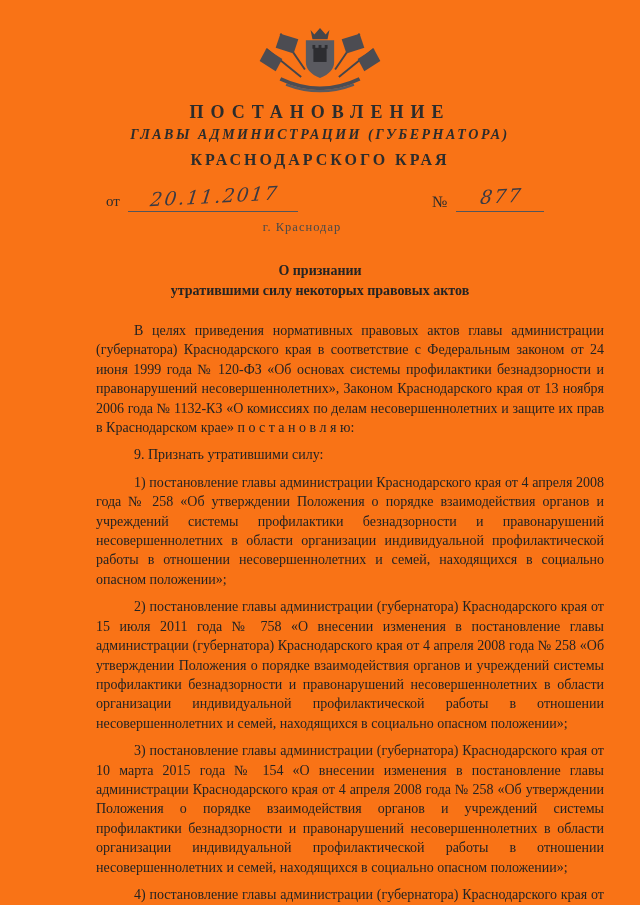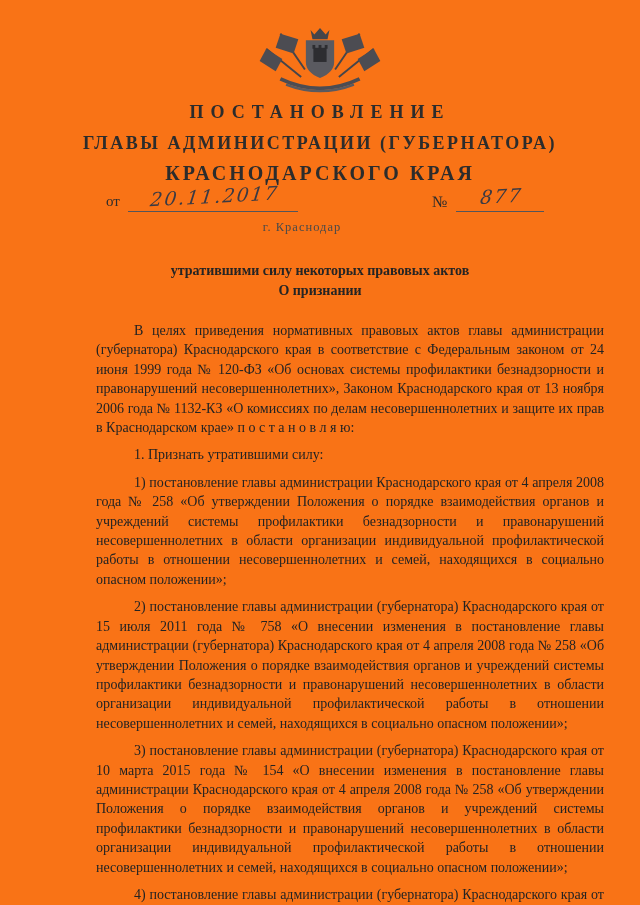--- a/index.html
+++ b/index.html
@@ -29,27 +29,27 @@
     font-size:18px;
     font-weight:bold;
     letter-spacing:7px;
     color:#2c2c2c;
   }
   .authority{
     text-align:center;
     font-weight:bold;
     color:#2c2c2c;
   }
-  .authority.l1{margin-top:10px;font-size:18px;letter-spacing:2.5px;}
-  .authority.l2{margin-top:8px;font-size:20px;letter-spacing:3px;}
+  .authority.l1{margin-top:4px;font-size:14px;letter-spacing:2.5px;font-style:italic;}
+  .authority.l2{margin-top:8px;font-size:16px;letter-spacing:3px;}
   
   .requisites{
     position:relative;
     height:32px;
-    margin-top:0;
+    margin-top:16px;
     font-size:15px;
     color:#2c2c2c;
     padding-left:23px;
   }
   .req-label{position:absolute;top:8px;}
   .req-label.date{left:106px;}
   .req-label.num{left:432px;font-size:16px;}
   .fill{
     position:absolute;top:0;height:26px;
     border-bottom:1.5px solid #55555a;
@@ -144,26 +144,26 @@
     </span>
     <span class="req-label num">№</span>
     <span class="fill num-fill">
       <span class="handwrite">877</span>
     </span>
   </div>
 
   <div class="place">г. Краснодар</div>
 
   <div class="subject">
+    <div>О признании</div>
     <div>утратившими силу некоторых правовых актов</div>
-    <div>О признании</div>
   </div>
 
   <main class="body">
     <p>В целях приведения нормативных правовых актов главы администрации (губернатора) Краснодарского края в соответствие с Федеральным законом от 24 июня 1999 года № 120-ФЗ «Об основах системы профилактики безнадзорности и правонарушений несовершеннолетних», Законом Краснодарского края от 13 ноября 2006 года № 1132-КЗ «О комиссиях по делам несовершеннолетних и защите их прав в Краснодарском крае» п о с т а н о в л я ю:</p>
-    <p>1. Признать утратившими силу:</p>
+    <p>9. Признать утратившими силу:</p>
     <p>1) постановление главы администрации Краснодарского края от 4 апреля 2008 года № 258 «Об утверждении Положения о порядке взаимодействия органов и учреждений системы профилактики безнадзорности и правонарушений несовершеннолетних в области организации индивидуальной профилактической работы в отношении несовершеннолетних и семей, находящихся в социально опасном положении»;</p>
     <p>2) постановление главы администрации (губернатора) Краснодарского края от 15 июля 2011 года № 758 «О внесении изменения в постановление главы администрации (губернатора) Краснодарского края от 4 апреля 2008 года № 258 «Об утверждении Положения о порядке взаимодействия органов и учреждений системы профилактики безнадзорности и правонарушений несовершеннолетних в области организации индивидуальной профилактической работы в отношении несовершеннолетних и семей, находящихся в социально опасном положении»;</p>
     <p>3) постановление главы администрации (губернатора) Краснодарского края от 10 марта 2015 года № 154 «О внесении изменения в постановление главы администрации Краснодарского края от 4 апреля 2008 года № 258 «Об утверждении Положения о порядке взаимодействия органов и учреждений системы профилактики безнадзорности и правонарушений несовершеннолетних в области организации индивидуальной профилактической работы в отношении несовершеннолетних и семей, находящихся в социально опасном положении»;</p>
     <p>4) постановление главы администрации (губернатора) Краснодарского края от 14 сентября 2015 года № 864 «О внесении изменений в постановление</p>
   </main>
 
 </div>
 
 </body></html>

